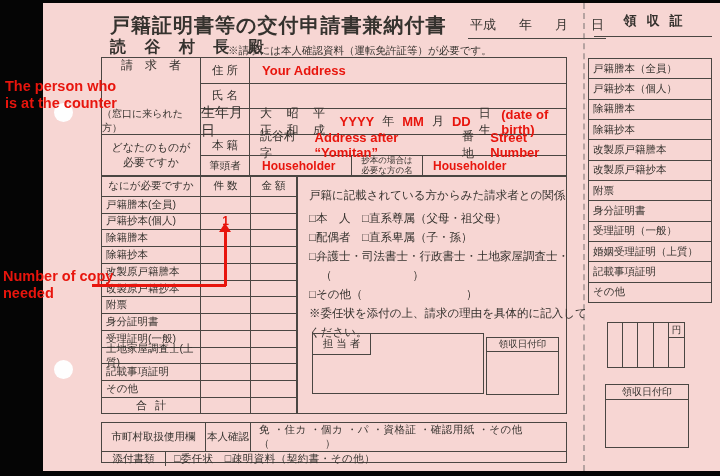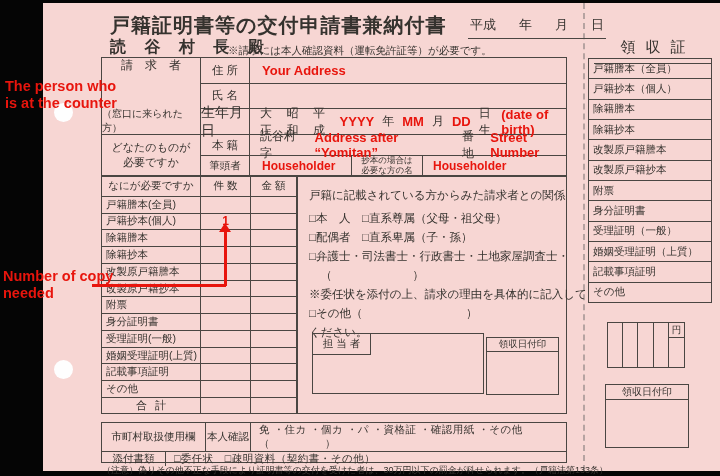--- a/index.html
+++ b/index.html
@@ -63,21 +63,21 @@
   
   .t3{left:101px;top:422px;width:466px;height:41px;display:flex;flex-direction:column;}
   .t3 .row{flex:1;display:flex;font-size:10.5px;}
   .t3 .row1{border-bottom:1px solid var(--line);}
   .t3 .a{width:104px;border-right:1px solid var(--line);}
   .t3 .b{width:45px;border-right:1px solid var(--line);}
   .t3 .c{flex:1;padding-left:8px;letter-spacing:0.5px;}
   .t3 .d{width:64px;border-right:1px solid var(--line);}
   .caution{left:102px;top:464px;font-size:9px;white-space:nowrap;}
   
-  .rtitle2{left:594px;top:38px;width:118px;text-align:center;font-size:15px;font-weight:normal;letter-spacing:10px;padding:0 0 6px 10px;border-bottom:1.5px solid var(--line);}
+  .rtitle2{left:594px;top:12px;width:118px;text-align:center;font-size:13px;font-weight:bold;letter-spacing:10px;padding:0 0 6px 10px;border-bottom:1.5px solid var(--line);}
   .t4{left:588px;top:58px;width:124px;height:245px;display:flex;flex-direction:column;}
   .rrow{flex:1;border-bottom:1px solid var(--line);display:flex;align-items:center;padding-left:4px;font-size:10.5px;white-space:nowrap;}
   .rrow:last-child{border-bottom:none;}
   .yenbox{left:607px;top:322px;width:78px;height:46px;display:grid;grid-template-columns:repeat(5,1fr);}
   .yenbox .yc{border-right:1px solid var(--line);}
   .yenbox .yc:last-child{border-right:none;position:relative;}
   .yenlab{height:15px;border-bottom:1px solid var(--line);font-size:9.5px;display:flex;align-items:center;justify-content:center;}
   .stampbox2{left:605px;top:384px;width:84px;height:64px;}
   
   .sideann{font-size:14.5px;line-height:17px;font-weight:bold;color:var(--red);white-space:nowrap;}
@@ -215,21 +215,21 @@
         <div class="lab">身分証明書</div>
         <div class="cnt"></div>
         <div class="amt"></div>
       </div>
         <div class="irow">
         <div class="lab">受理証明(一般)</div>
         <div class="cnt"></div>
         <div class="amt"></div>
       </div>
         <div class="irow">
-        <div class="lab">婚姻受理証明(上質)</div>
+        <div class="lab">土地家屋調査士(上質)</div>
         <div class="cnt"></div>
         <div class="amt"></div>
       </div>
         <div class="irow">
         <div class="lab">記載事項証明</div>
         <div class="cnt"></div>
         <div class="amt"></div>
       </div>
         <div class="irow">
         <div class="lab">その他</div>
@@ -245,22 +245,22 @@
   </div>
 
   <div class="relbox bdr">
     <p class="rtitle">戸籍に記載されている方からみた請求者との関係</p>
     <div>
 
     <p>□本　人　□直系尊属（父母・祖父母）</p>
         <p>□配偶者　□直系卑属（子・孫）</p>
         <p>□弁護士・司法書士・行政書士・土地家屋調査士・</p>
         <p>　（　　　　　　　）</p>
+        <p>□その他（　　　　　　　　　）</p>
         <p>※委任状を添付の上、請求の理由を具体的に記入して</p>
-        <p>□その他（　　　　　　　　　）</p>
         <p>ください。</p>
       </div>
     <div class="staffbox bdr">
       <div class="stafflab">担 当 者</div>
     </div>
     <div class="stampbox1 bdr">
       <div class="stamphead">領収日付印</div>
     </div>
   </div>
 
@@ -268,21 +268,20 @@
     <div class="row row1">
       <div class="cell ctr a">市町村取扱使用欄</div>
       <div class="cell ctr b">本人確認</div>
       <div class="cell c">免 ・住カ ・個カ ・パ ・資格証 ・確認用紙 ・その他（　　　　　）</div>
     </div>
     <div class="row">
       <div class="cell ctr d">添付書類</div>
       <div class="cell c">□委任状　□疎明資料（契約書・その他）</div>
     </div>
   </div>
-  <div class="abs caution">（注意）偽りその他不正な手段により証明書等の交付を受けた者は、30万円以下の罰金が科せられます。（戸籍法第133条）</div>
 
   <div class="abs rtitle2">領収証</div>
   <div class="abs t4 bdr">
     <div style="display:contents">
       
     <div class="rrow">戸籍謄本（全員）</div><div class="rrow">戸籍抄本（個人）</div><div class="rrow">除籍謄本</div><div class="rrow">除籍抄本</div><div class="rrow">改製原戸籍謄本</div><div class="rrow">改製原戸籍抄本</div><div class="rrow">附票</div><div class="rrow">身分証明書</div><div class="rrow">受理証明（一般）</div><div class="rrow">婚姻受理証明（上質）</div><div class="rrow">記載事項証明</div><div class="rrow">その他</div></div>
   </div>
   <div class="abs yenbox bdr">
     <div class="yc"></div>
     <div class="yc"></div>

